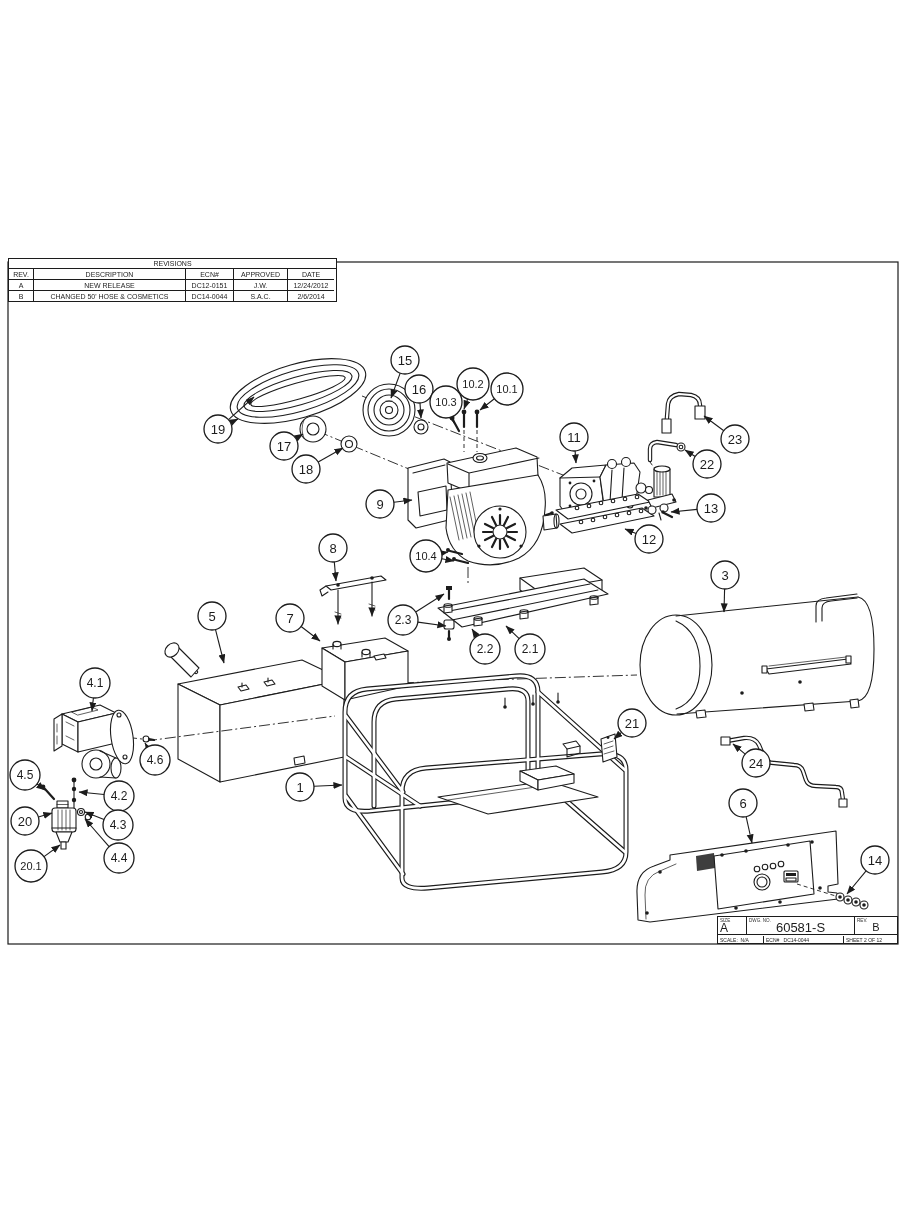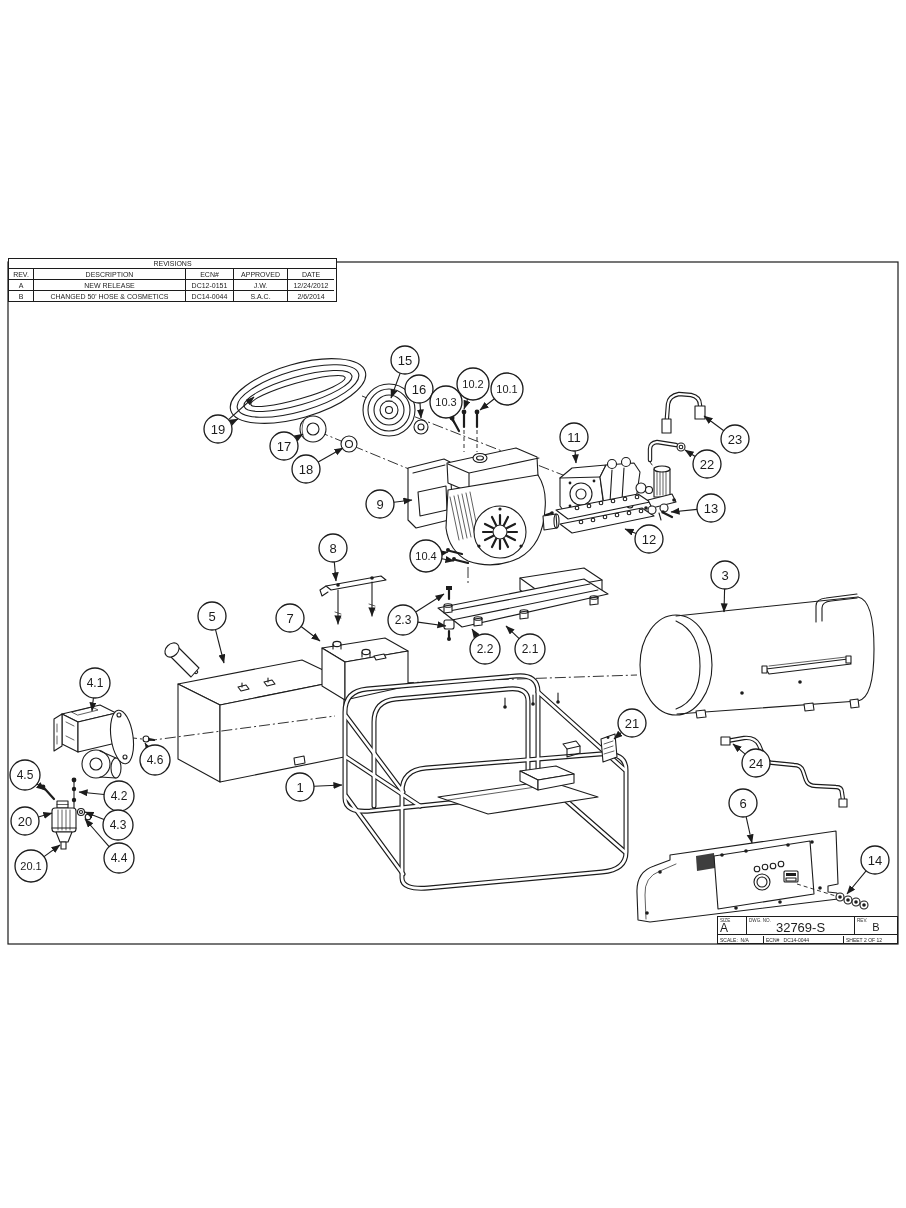--- a/index.html
+++ b/index.html
@@ -528,21 +528,21 @@
   </div>
 
   <div id="title-block" class="abs">
     <div class="r1">
       <div class="c" style="width:28px;">
         <span class="lbl">SIZE</span>
         <span class="big-a">A</span>
       </div>
       <div class="c" style="width:108px;">
         <span class="lbl">DWG. NO.</span>
-        <span class="big-dwg">32769-S</span>
+        <span class="big-dwg">60581-S</span>
       </div>
       <div class="c" style="width:43px;">
         <span class="lbl">REV.</span>
         <span class="big-b">B</span>
       </div>
     </div>
     <div class="r2">
       <div class="c" style="width:45px;">
         <span>SCALE:</span>&nbsp;
         <span>N/A</span>

